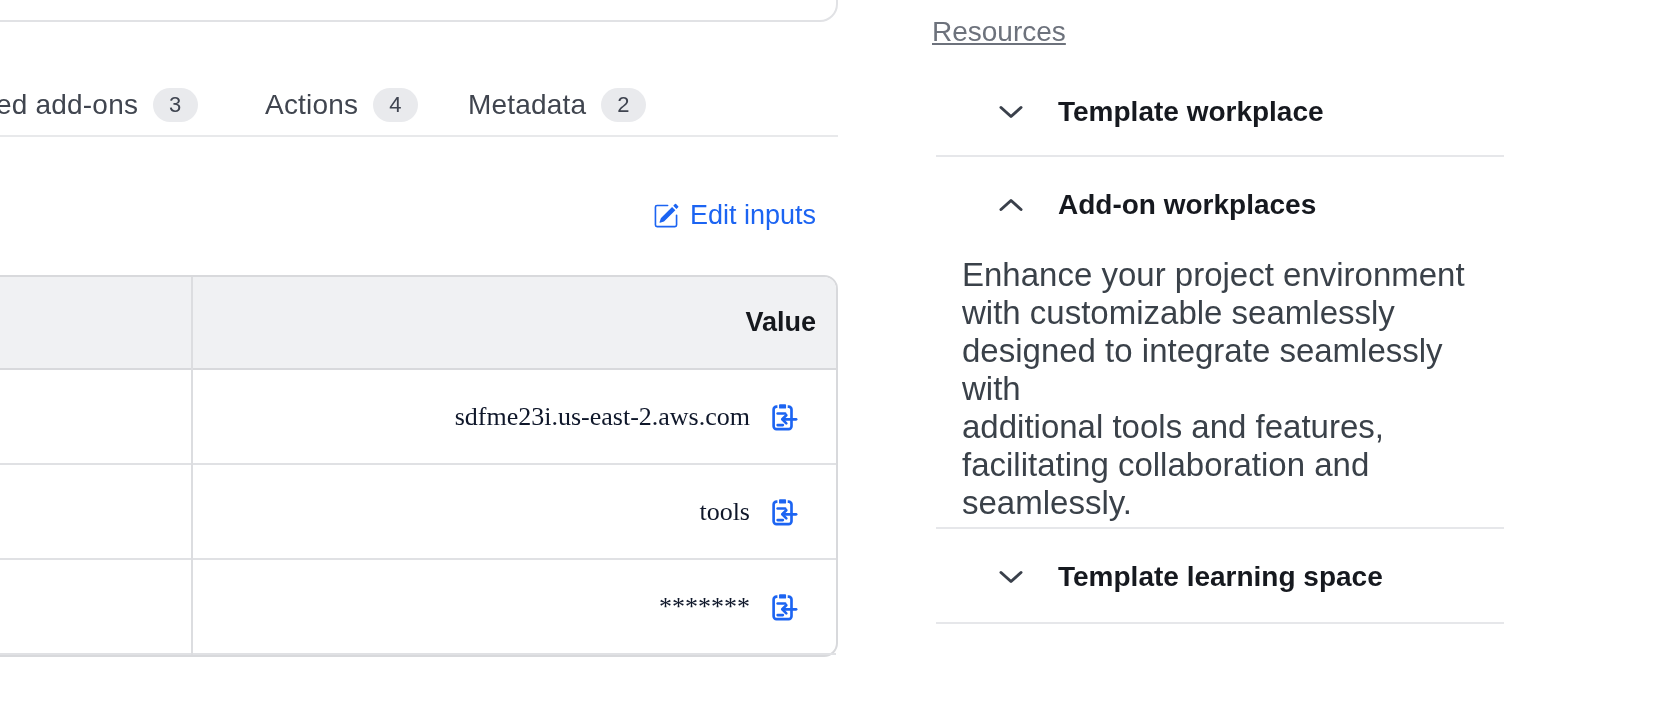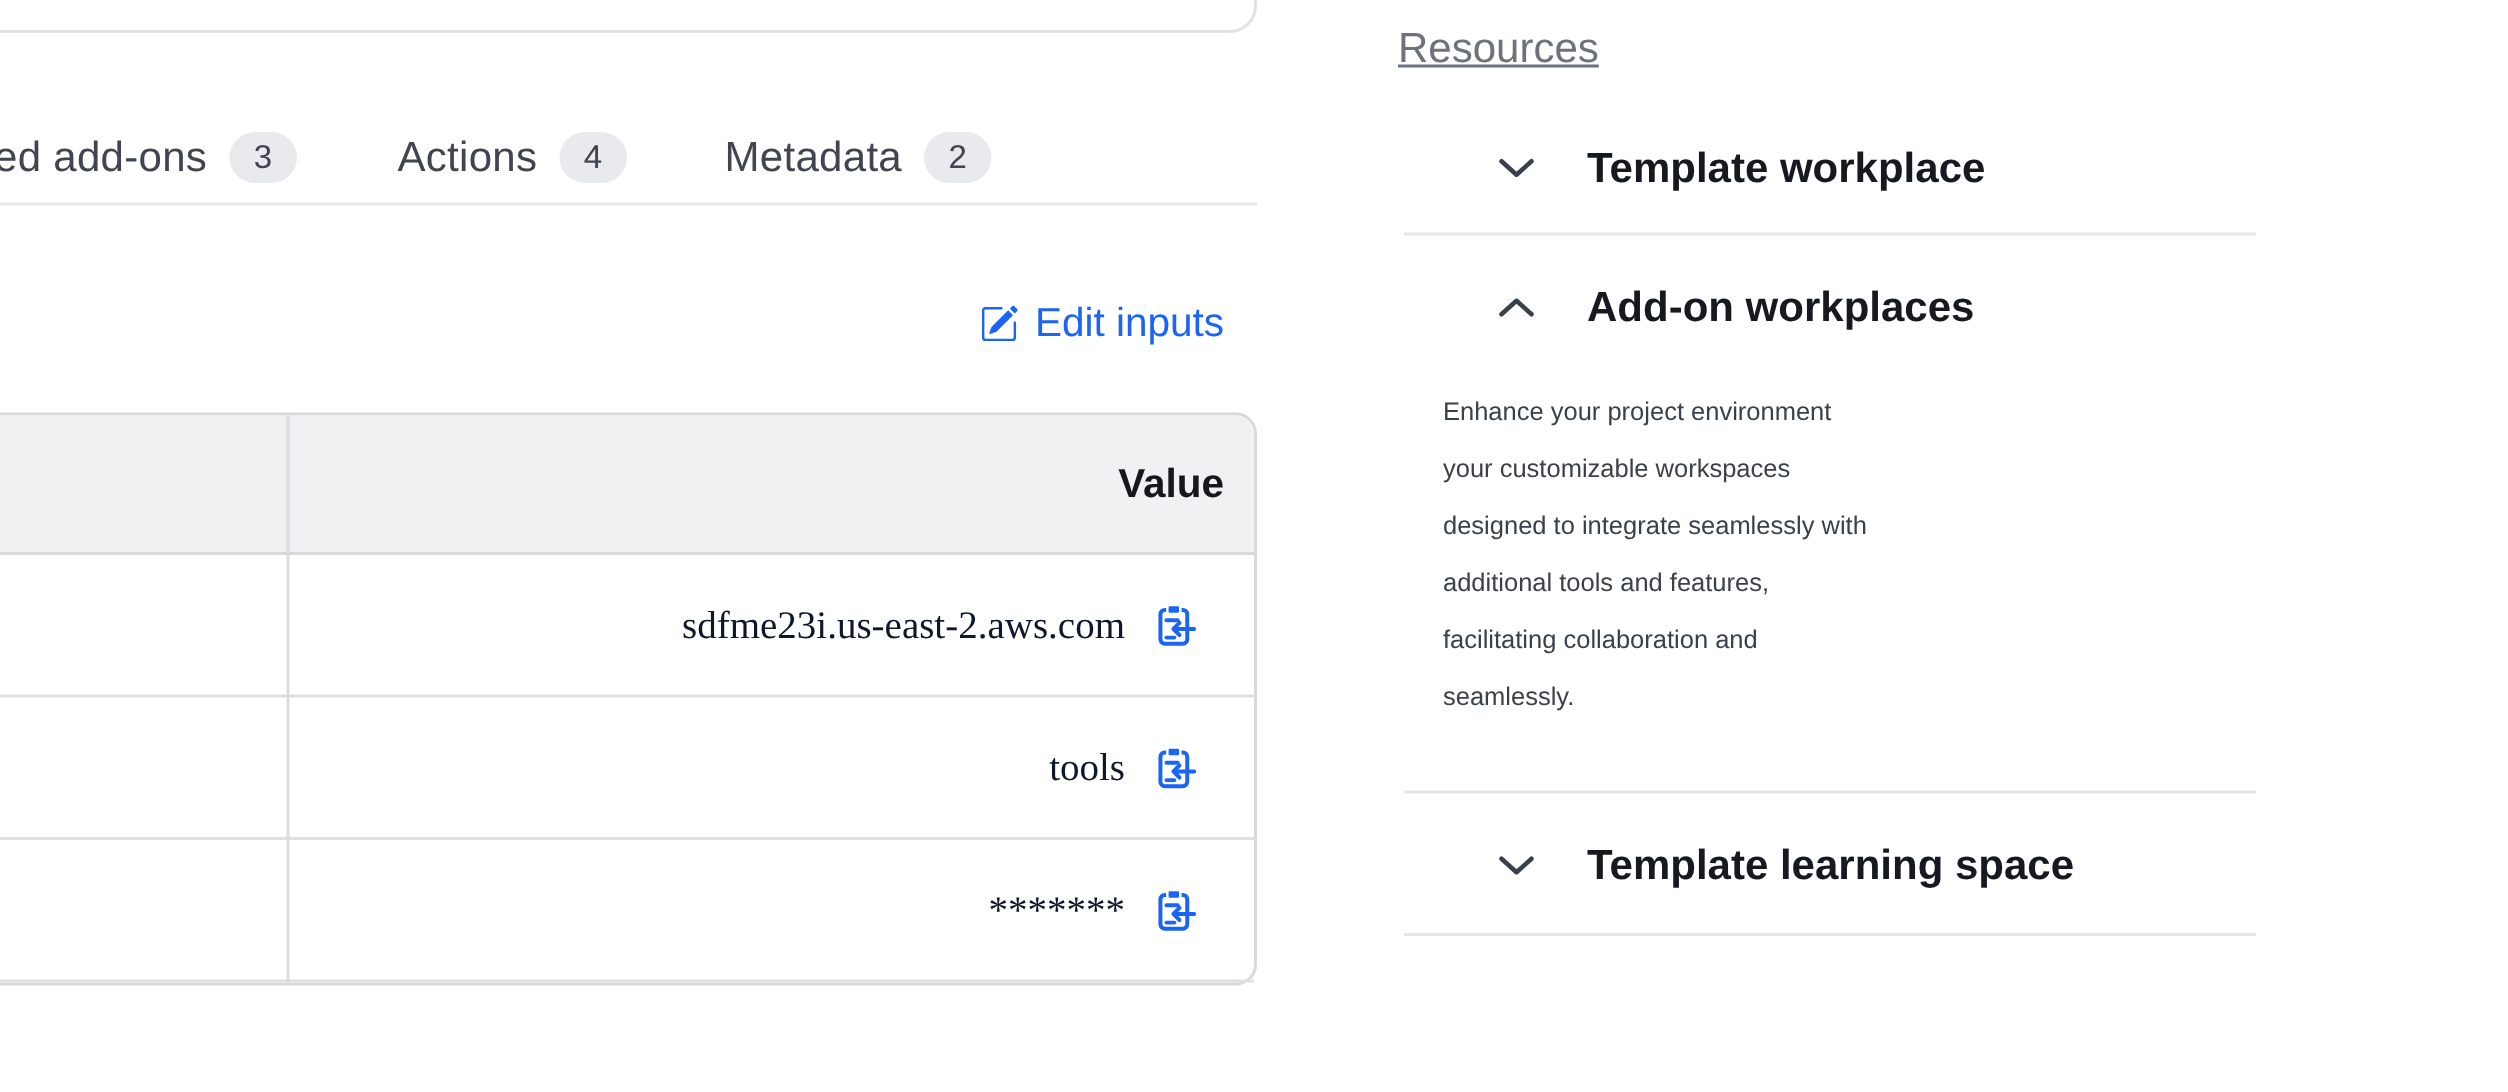--- a/index.html
+++ b/index.html
@@ -79,39 +79,39 @@
     position:absolute; left:998px; width:548px; height:40px;
     display:flex; align-items:center; gap:34px; cursor:pointer;
   }
   .acc-label { font-size:28px; font-weight:700; color:#16191f; }
   .chev { color:#3a404b; display:flex; }
   .acc-divider {
     position:absolute; left:936px; width:568px; height:2px; background:#e6e7ea;
   }
   .acc-body {
     position:absolute; left:962px; top:256px; width:540px;
-    font-size:17px; line-height:38px; color:#3a4149;
+    font-size:33px; line-height:38px; color:#3a4149;
   }
 </style>
 </head>
 <body>
 
 <div id="screen">
 
   <div class="top-card"></div>
 
   <div class="tab" style="left:-4px">
     <span>ed add-ons</span>
     <span class="tab-badge">3</span>
   </div>
   <div class="tab" style="left:265px">
     <span>Actions</span>
     <span class="tab-badge">4</span>
   </div>
-  <div class="tab" style="left:483px">
+  <div class="tab" style="left:468px">
     <span>Metadata</span>
     <span class="tab-badge">2</span>
   </div>
   <div class="tabs-divider"></div>
 
   <div class="edit-link">
     <span class="chev" style="color:#1c64f2">
       <svg width="26" height="26" viewBox="0 0 16 16" fill="currentColor">
         <path d="M15.502 1.94a.5.5 0 0 1 0 .706L14.459 3.69l-2-2L13.502.646a.5.5 0 0 1 .707 0l1.293 1.293zm-1.75 2.456-2-2L4.939 9.21a.5.5 0 0 0-.121.196l-.805 2.414a.25.25 0 0 0 .316.316l2.414-.805a.5.5 0 0 0 .196-.12l6.813-6.814z"></path>
         <path d="M1 13.5A1.5 1.5 0 0 0 2.5 15h11a1.5 1.5 0 0 0 1.5-1.5v-6a.5.5 0 0 0-1 0v6a.5.5 0 0 1-.5.5h-11a.5.5 0 0 1-.5-.5v-11a.5.5 0 0 1 .5-.5H9a.5.5 0 0 0 0-1H2.5A1.5 1.5 0 0 0 1 2.5z"></path>
@@ -181,21 +181,21 @@
   <div class="acc-header" style="top:185px">
     <span class="chev">
       <svg width="26" height="16" viewBox="0 0 26 16" fill="none" stroke="currentColor" stroke-width="3" stroke-linecap="round" stroke-linejoin="round">
         <polyline points="3,12.5 13,3.5 23,12.5"></polyline>
       </svg>
     </span>
     <span class="acc-label">Add-on workplaces</span>
   </div>
   <div class="acc-body">
     <div>Enhance your project environment</div>
-    <div>your customizable workspaces</div>
+    <div>with customizable seamlessly</div>
     <div>designed to integrate seamlessly with</div>
     <div>additional tools and features,</div>
     <div>facilitating collaboration and</div>
     <div>seamlessly.</div>
   </div>
   <div class="acc-divider" style="top:527px"></div>
 
   <div class="acc-header" style="top:557px">
     <span class="chev">
       <svg width="26" height="16" viewBox="0 0 26 16" fill="none" stroke="currentColor" stroke-width="3" stroke-linecap="round" stroke-linejoin="round">

